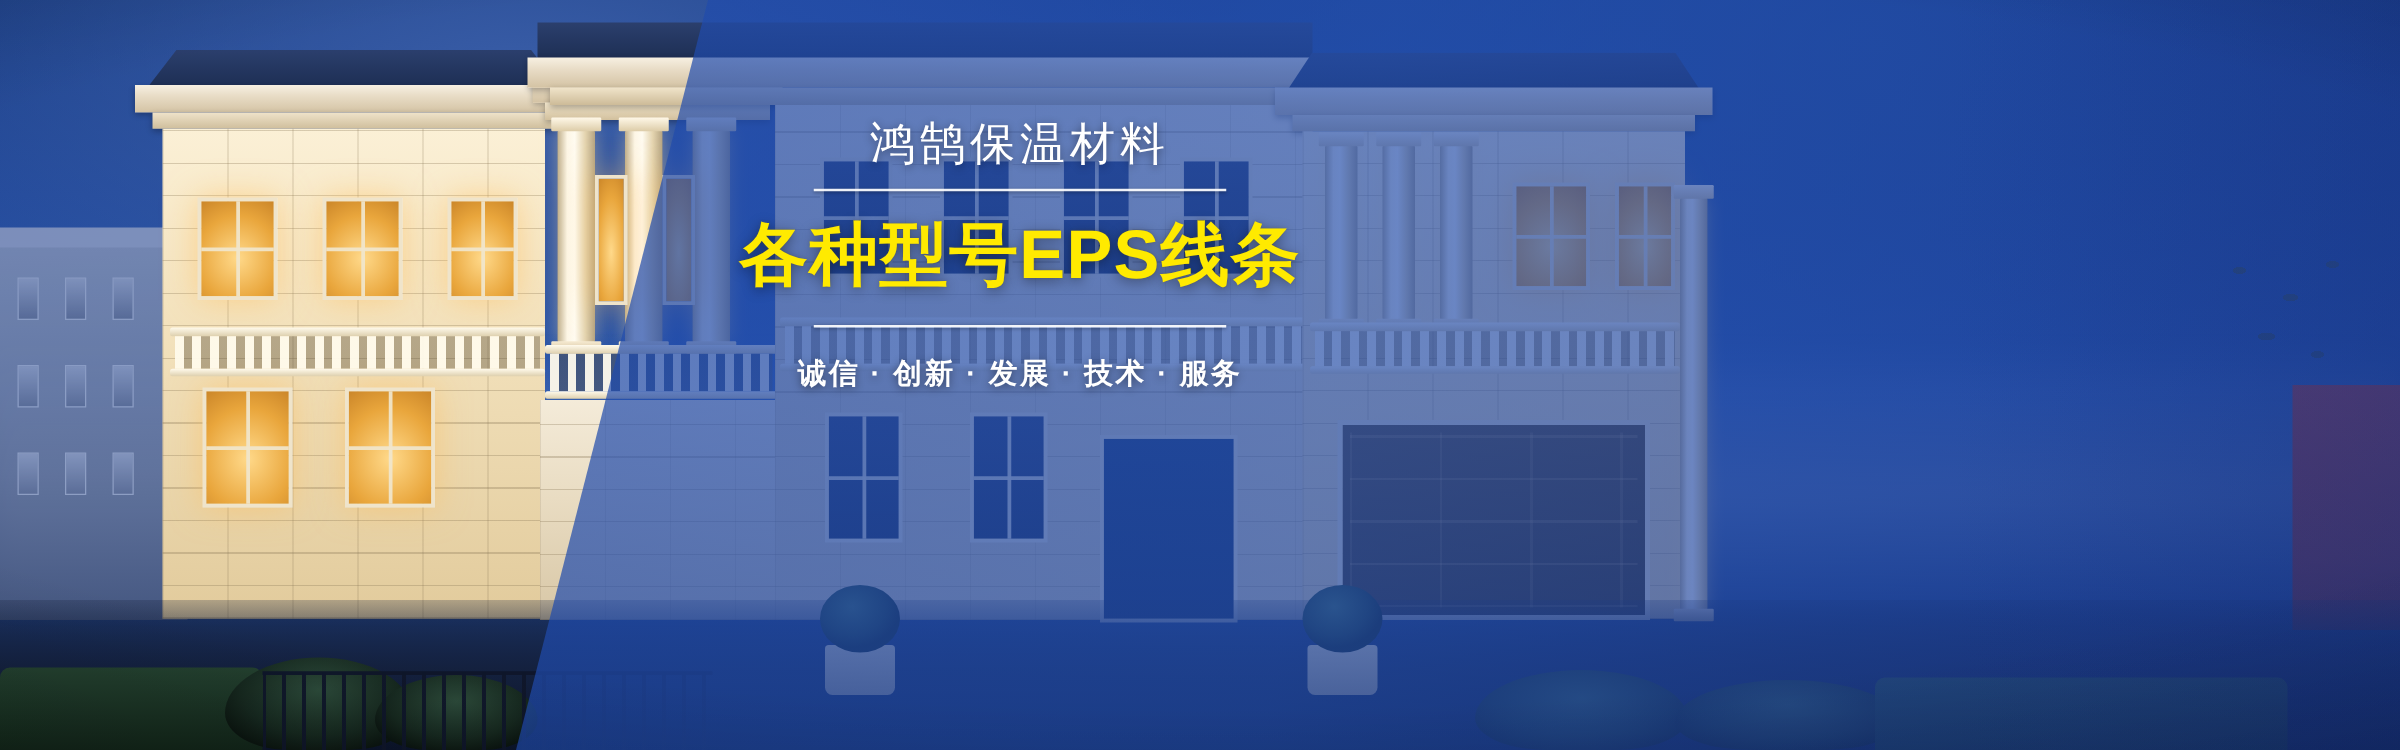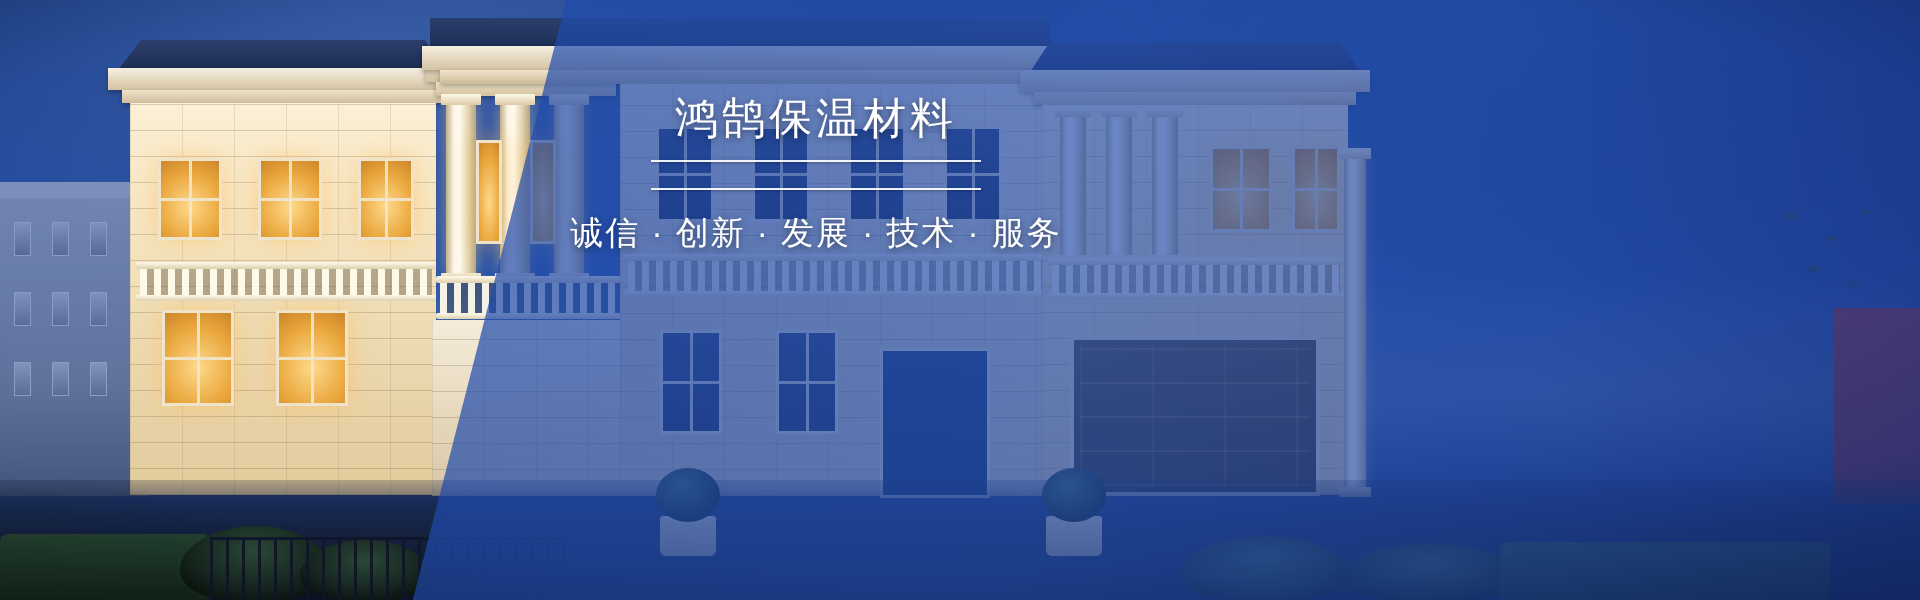--- a/index.html
+++ b/index.html
@@ -273,21 +273,21 @@
   }
   .copy-inner {
     position: absolute;
     left: 556px;
     top: 92px;
     width: 520px;
     text-align: center;
     pointer-events: auto;
   }
   .brand {
-    font-size: 43px;
+    font-size: 36px;
     font-weight: 400;
     color: #ffffff;
     letter-spacing: 4px;
     line-height: 1.25;
     text-shadow: 0 2px 7px rgba(0,0,0,.45);
     margin: 0 0 14px 0;
   }
   .rule {
     height: 2px;
     background: rgba(255,255,255,.92);
@@ -304,22 +304,22 @@
     font-size: 55px;
     font-weight: bold;
     color: #ffea00;
     letter-spacing: 1px;
     line-height: 1.10;
     white-space: nowrap;
     text-shadow: 0 3px 10px rgba(0,0,0,.40), 0 0 2px rgba(120,90,0,.35);
   }
   .tagline {
     margin: 22px 0 0 0;
-    font-size: 33px;
-    font-weight: 400;
+    font-size: 23px;
+    font-weight: 700;
     color: #ffffff;
     letter-spacing: 2px;
     line-height: 1.3;
     white-space: nowrap;
     text-shadow: 0 2px 7px rgba(0,0,0,.45);
   }
 </style>
 </head>
 <body>
 
@@ -501,20 +501,21 @@
   <div class="vignette"></div>
 
   <div class="copy">
     <div class="copy-inner">
 
       <div class="brand">鸿鹄保温材料</div>
 
       <div class="rule top"></div>
 
       <div class="headline">
+        <span class="hl">各种型号EPS线条</span>
       </div>
 
       <div class="rule bottom"></div>
 
       <div class="tagline">诚信 · 创新 · 发展 · 技术 · 服务</div>
     </div>
   </div>
 
 </div>
 

